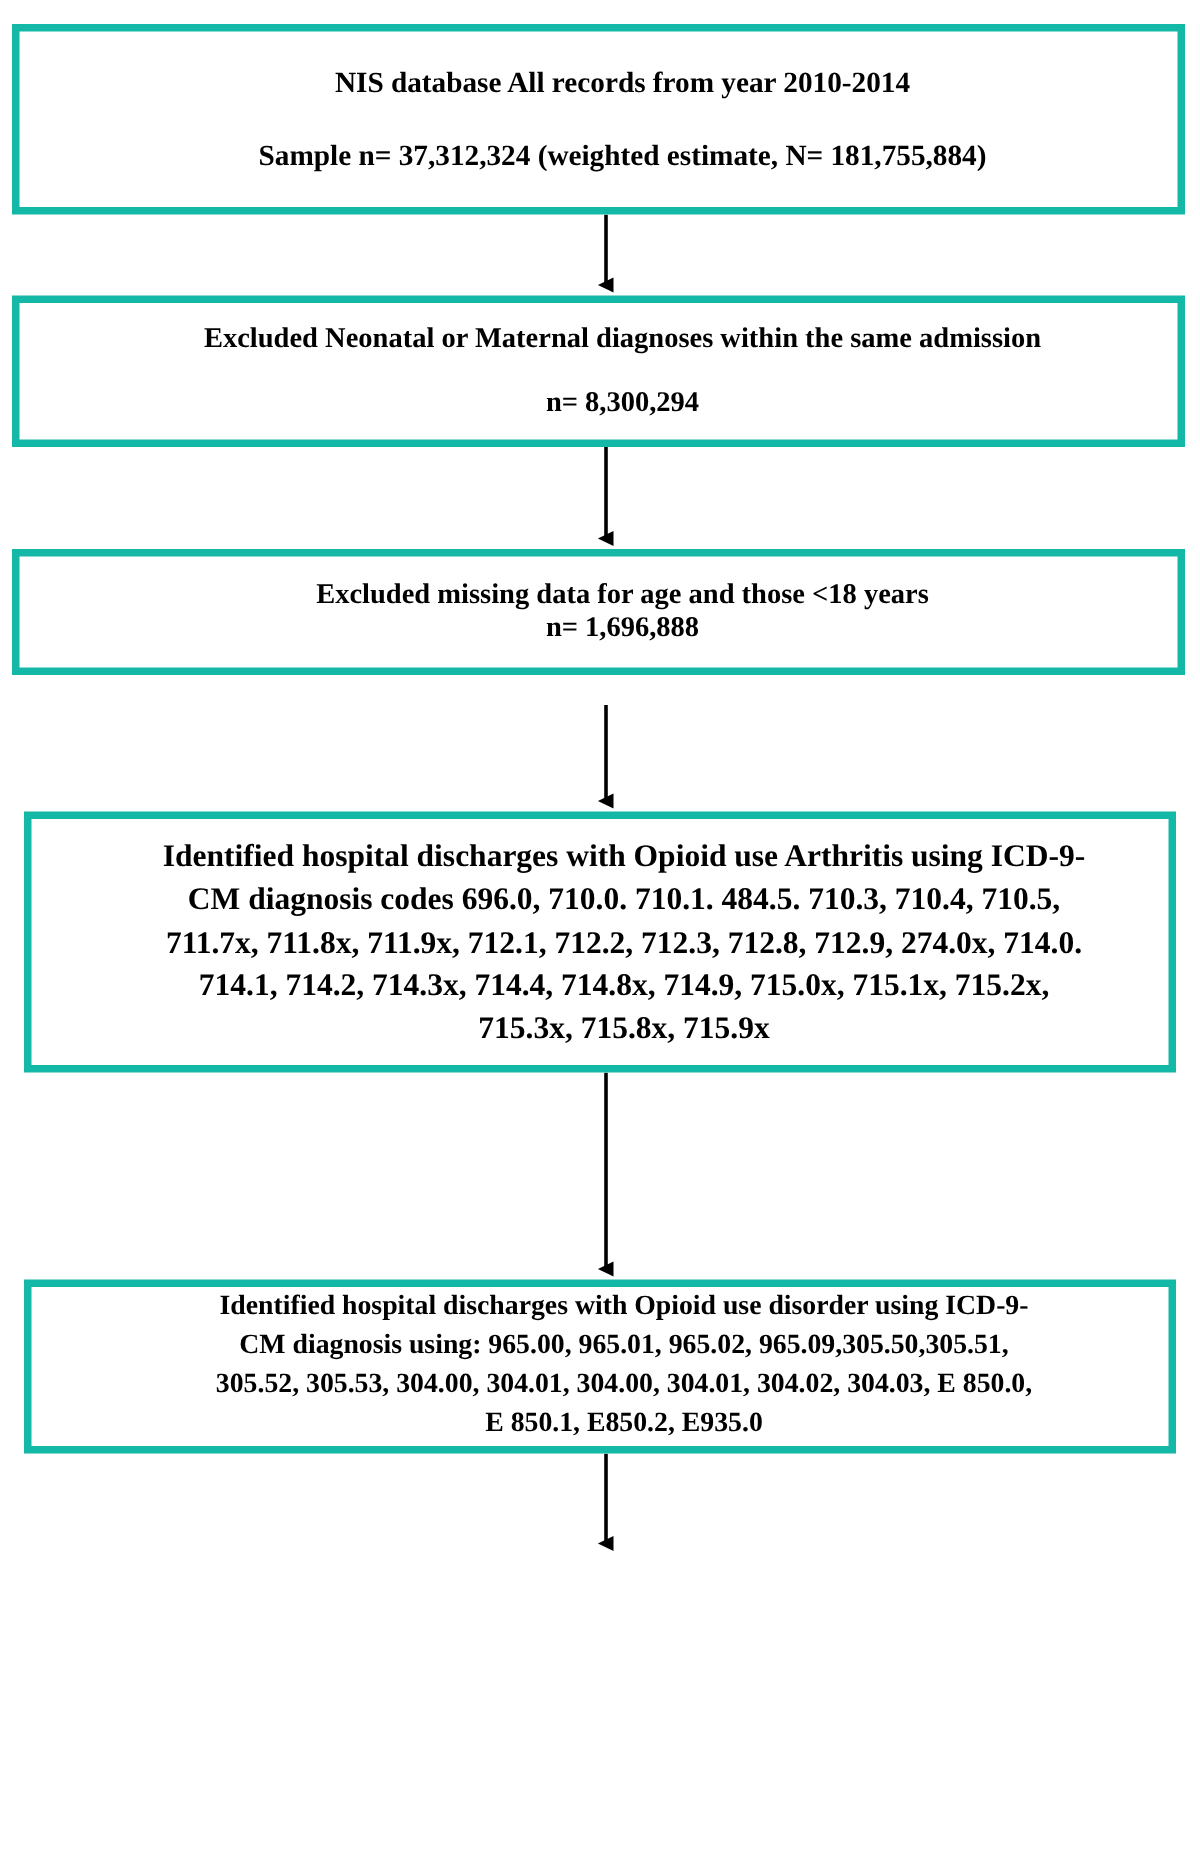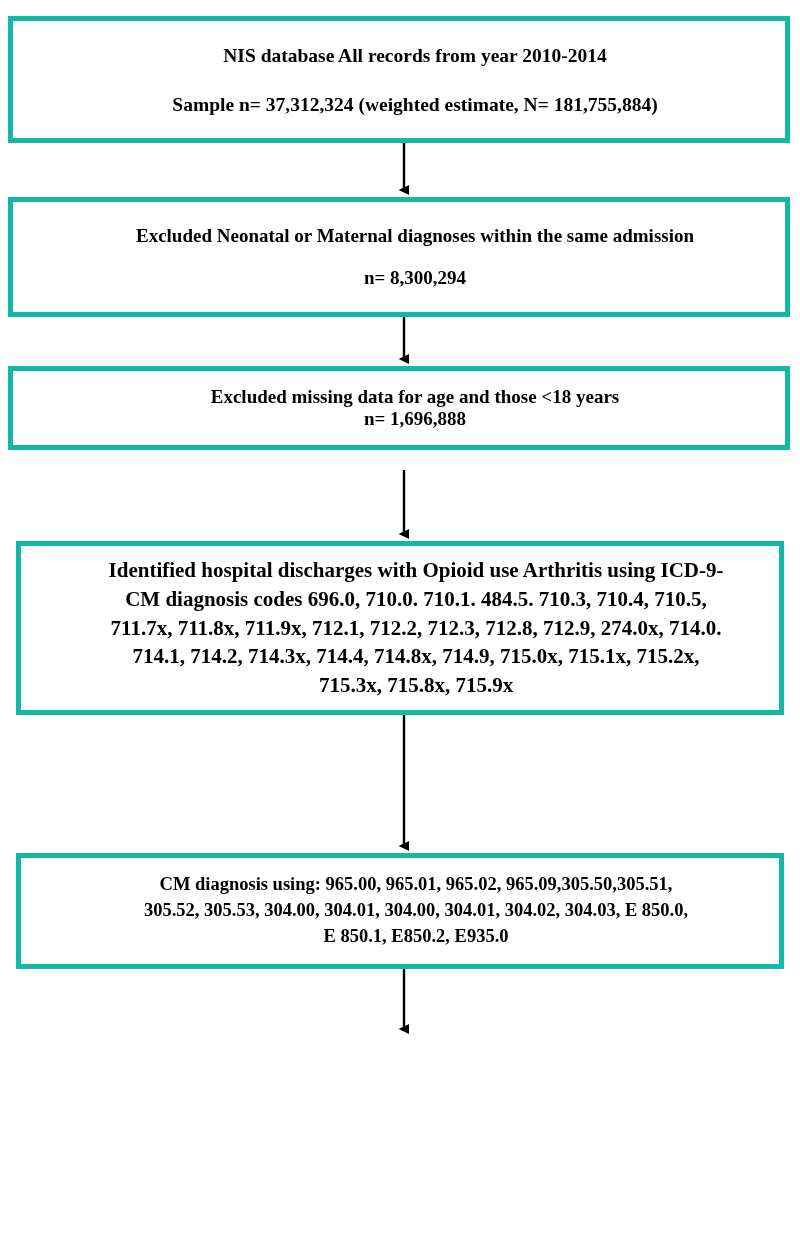--- a/index.html
+++ b/index.html
@@ -35,21 +35,21 @@
     font-weight: bold;
     color: #000000;
     line-height: 1.18;
     white-space: nowrap;
   }
   
   .n1 { left: 8px;  top: 16px;  width: 782px; height: 127px; }
   .n1 .node-line { font-size: 19.5px; }
   .n1 .node-line + .node-line { margin-top: 26px; }
   
-  .n2 { left: 8px;  top: 197px; width: 782px; height: 120px; }
+  .n2 { left: 8px;  top: 197px; width: 782px; height: 101px; }
   .n2 .node-line { font-size: 19px; }
   .n2 .node-line + .node-line { margin-top: 20px; }
   
   .n3 { left: 8px;  top: 366px; width: 782px; height: 84px; }
   .n3 .node-line { font-size: 19px; }
   .n3 .node-line + .node-line { }
   
   .n4 { left: 16px; top: 541px; width: 768px; height: 174px; }
   .n4 .node-line { font-size: 21px; }
   .n4 .node-line + .node-line { margin-top: 4px; }
@@ -108,19 +108,20 @@
 
   <div class="node n4">
     <div class="node-line">Identified hospital discharges with Opioid use Arthritis using ICD-9-</div>
     <div class="node-line">CM diagnosis codes 696.0, 710.0. 710.1. 484.5. 710.3, 710.4, 710.5,</div>
     <div class="node-line">711.7x, 711.8x, 711.9x, 712.1, 712.2, 712.3, 712.8, 712.9, 274.0x, 714.0.</div>
     <div class="node-line">714.1, 714.2, 714.3x, 714.4, 714.8x, 714.9, 715.0x, 715.1x, 715.2x,</div>
     <div class="node-line">715.3x, 715.8x, 715.9x</div>
   </div>
 
   <div class="node n5">
+    <div class="node-line">Identified hospital discharges with Opioid use disorder using ICD-9-</div>
     <div class="node-line">CM diagnosis using: 965.00, 965.01, 965.02, 965.09,305.50,305.51,</div>
     <div class="node-line">305.52, 305.53, 304.00, 304.01, 304.00, 304.01, 304.02, 304.03, E 850.0,</div>
     <div class="node-line">E 850.1, E850.2, E935.0</div>
   </div>
 
 
 </div>
 
 </body></html>

